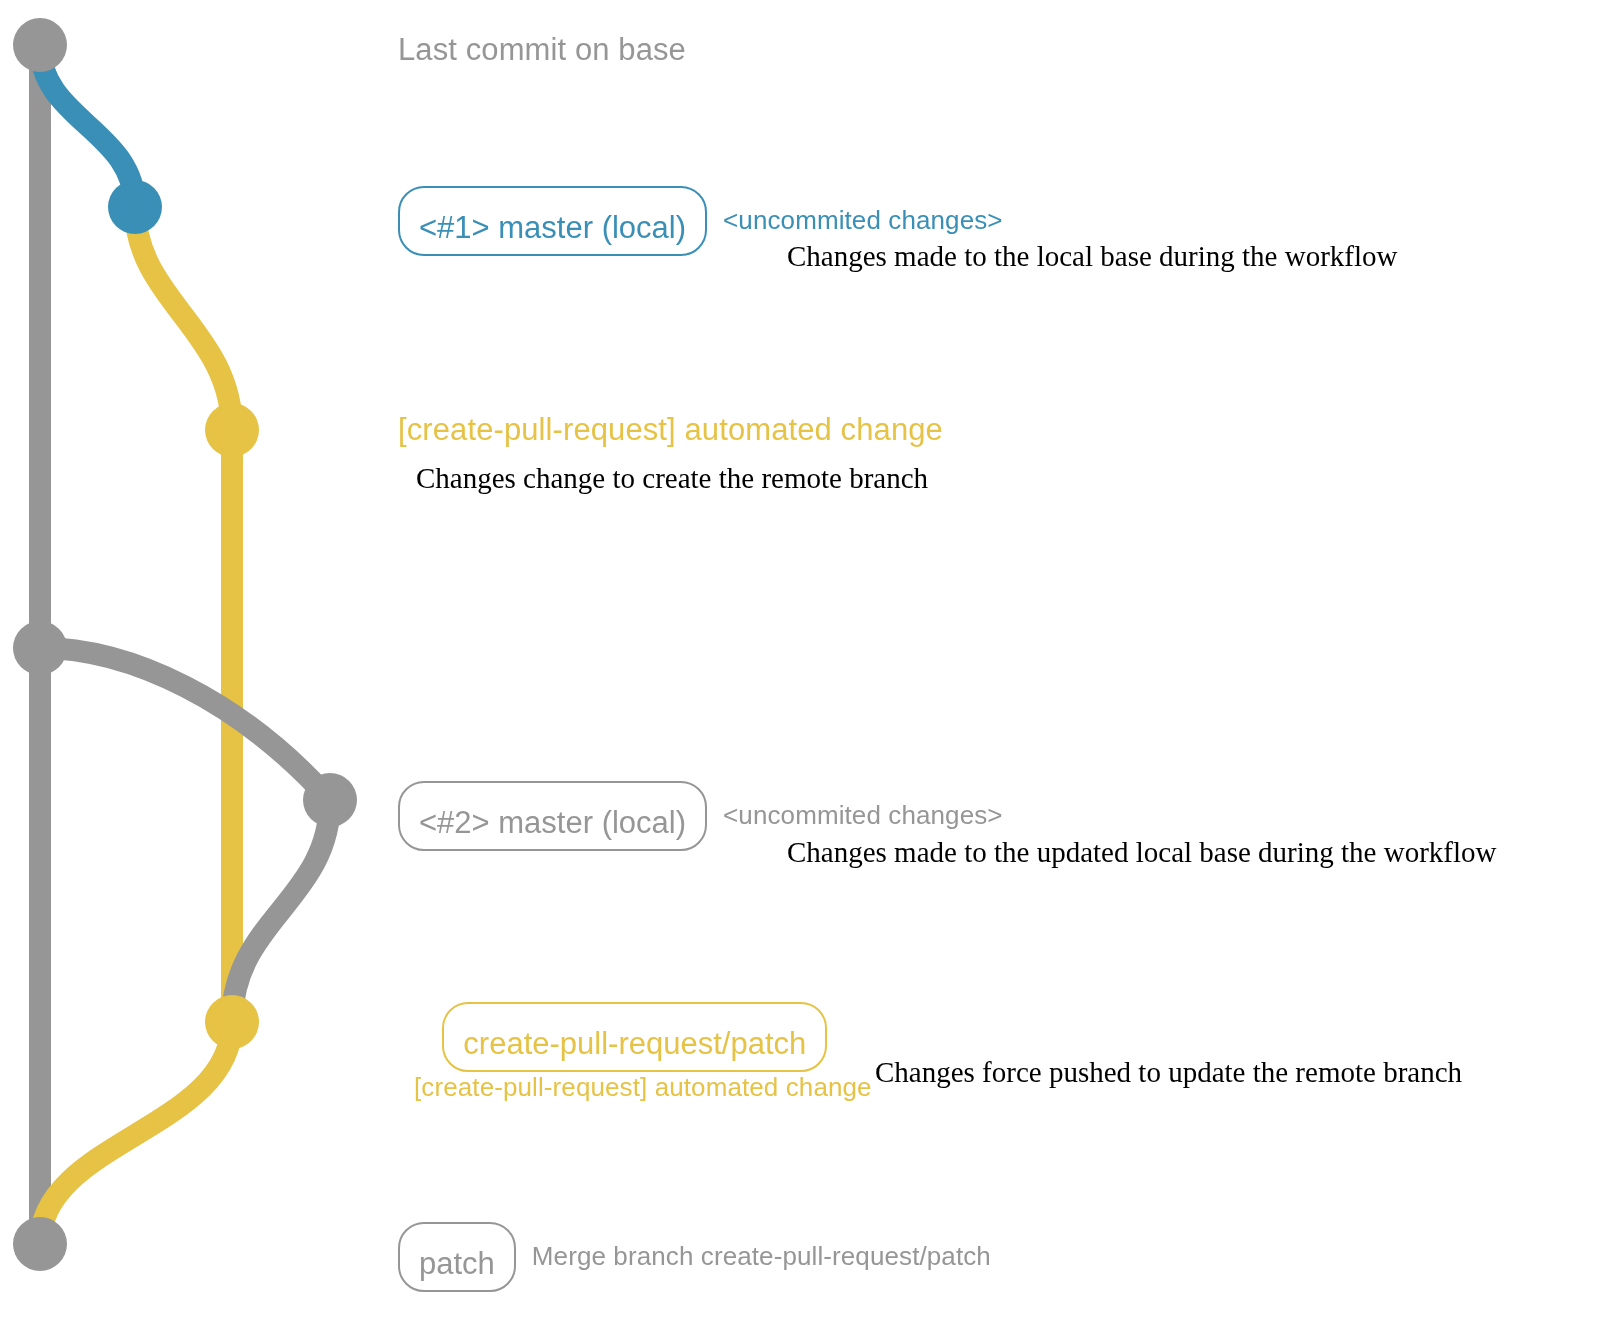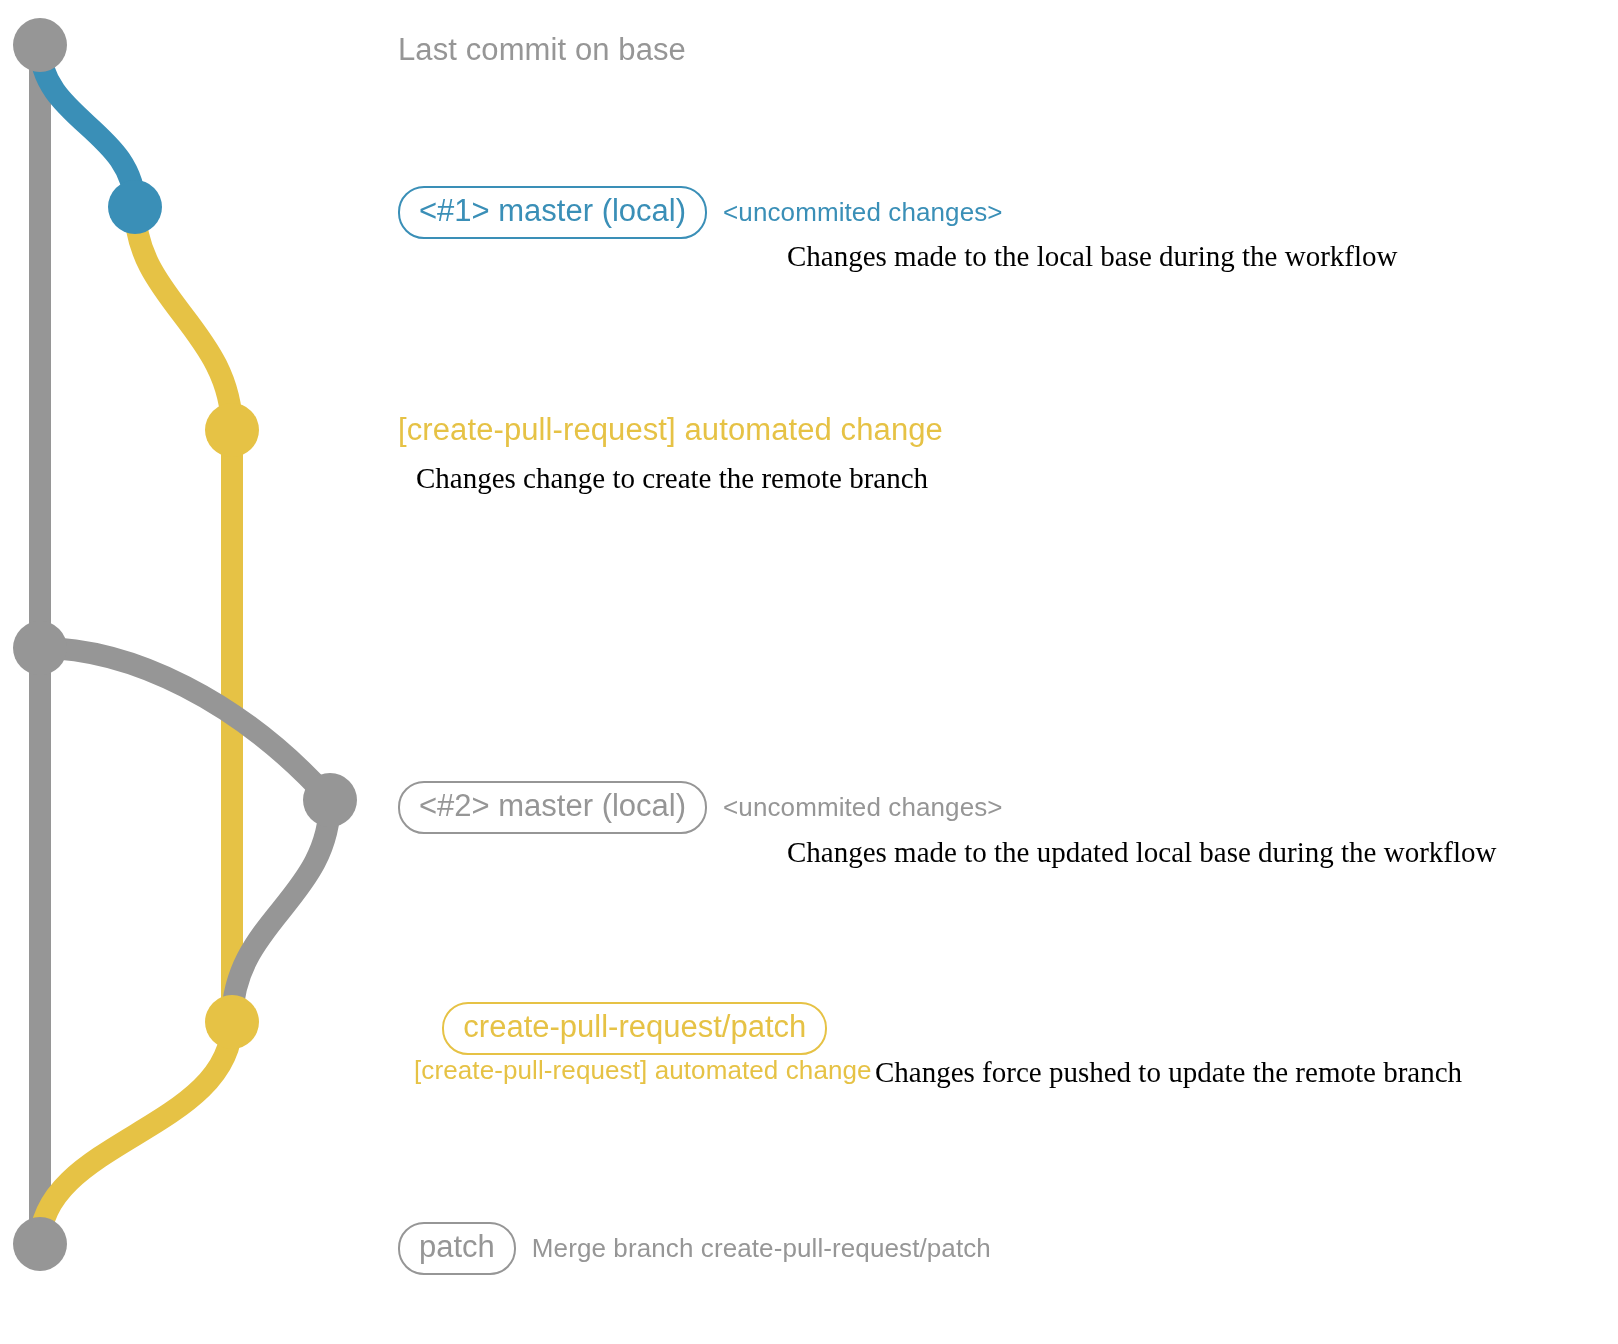--- a/index.html
+++ b/index.html
@@ -39,21 +39,21 @@
   .plain-commit {
     font-family: "Liberation Sans", sans-serif;
     font-size: 31px;
     letter-spacing: .1px;
   }
 
   .pill {
     display: inline-block;
     border: 2px solid currentColor;
     border-radius: 26px;
-    padding: 7px 19px 9px 19px;
+    padding: 24px 19px 9px 19px;
     font-family: "Liberation Sans", sans-serif;
     font-size: 31px;
     line-height: 1.05;
     background: #ffffff;
   }
 
   .commit-msg {
     font-family: "Liberation Sans", sans-serif;
     font-size: 26px;
     margin-left: 16px;

